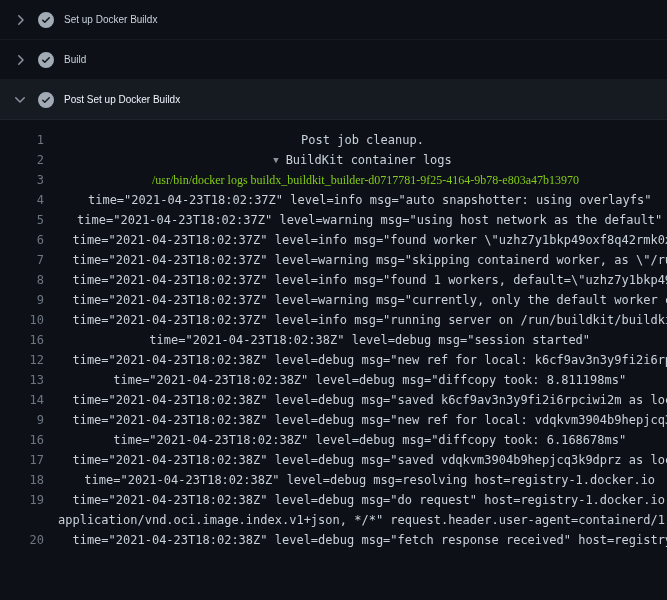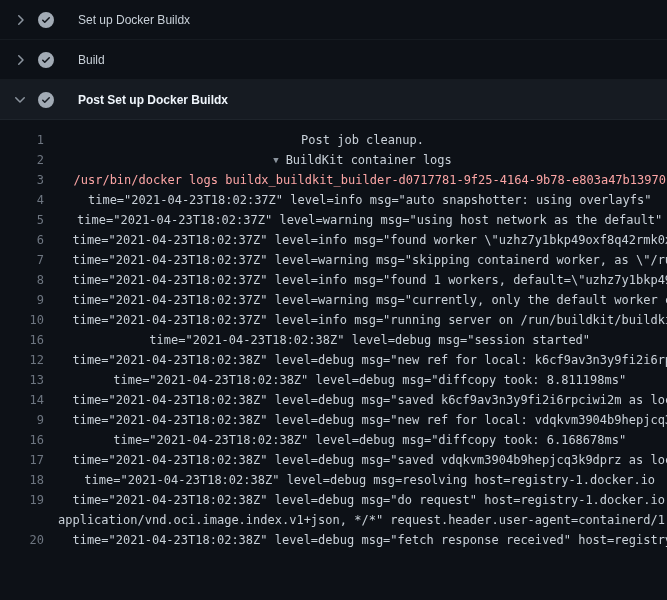--- a/index.html
+++ b/index.html
@@ -30,28 +30,28 @@
     display: inline-flex; align-items: center; justify-content: center;
     flex: 0 0 16px;
   }
   .step-check {
     width: 16px; height: 16px;
     margin-left: 10px;
     display: inline-flex; align-items: center; justify-content: center;
     flex: 0 0 16px;
   }
   .step-label {
-    margin-left: 24px;
-    font-size: 12px;
+    margin-left: 10px;
+    font-size: 10px;
     color: #c9d1d9;
     text-align: right;
   }
   .step-row.expanded .step-label {
     color: #f0f6fc;
-    font-weight: 700;
+    font-weight: 400;
   }
   
   .log {
     padding-top: 10px;
     background: #0d1117;
     font-family: "DejaVu Sans Mono", "Liberation Mono", monospace;
     font-size: 12px;
     line-height: 20px;
   }
   .log-line {
@@ -69,21 +69,21 @@
     user-select: none;
   }
   .lt {
     margin-left: 12px;
     color: #c9d1d9;
     white-space: pre;
     overflow: hidden;
     flex: 1 1 auto;
     text-align: center;
   }
-  .lt.command { color: #fca5a5; }
+  .lt.command { color: #84cc16; font-family: Liberation Serif, serif; }
   .caret-sm {
     display: inline-block;
     font-size: 9px;
     color: #8b949e;
     margin-right: 7px;
     transform: translateY(-1px);
   }
   svg { display: block; }
 </style>
 </head>

